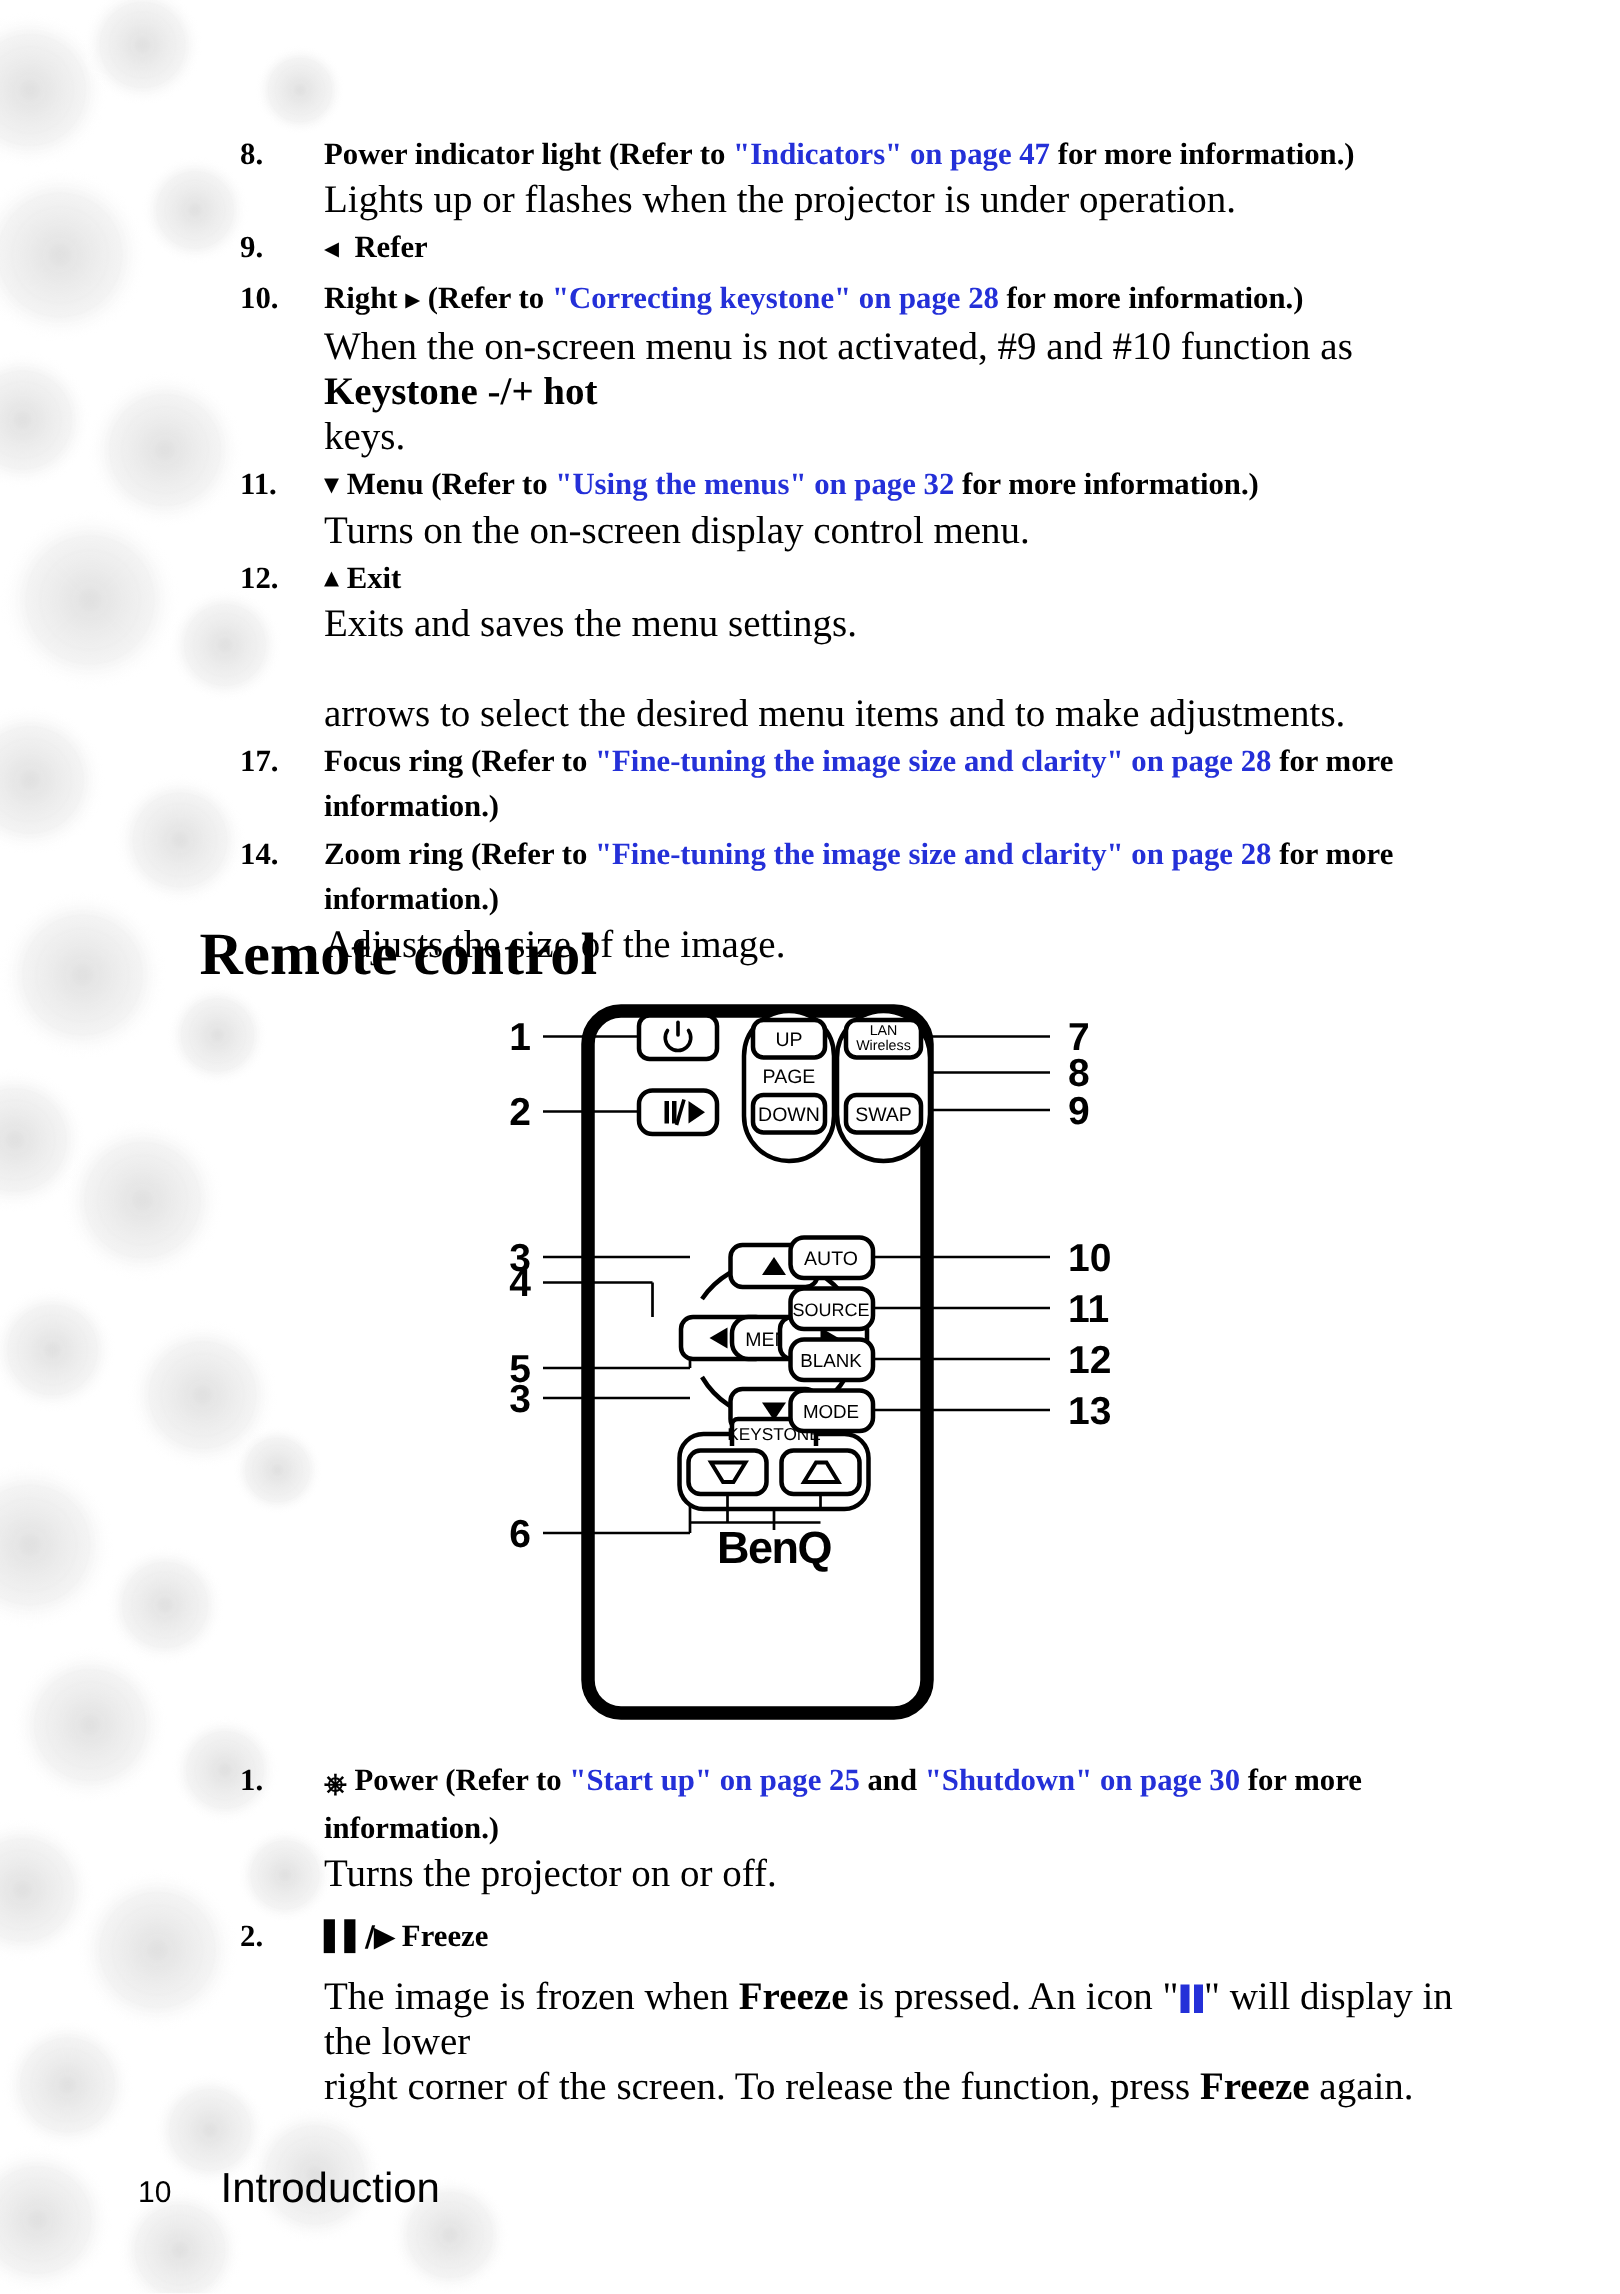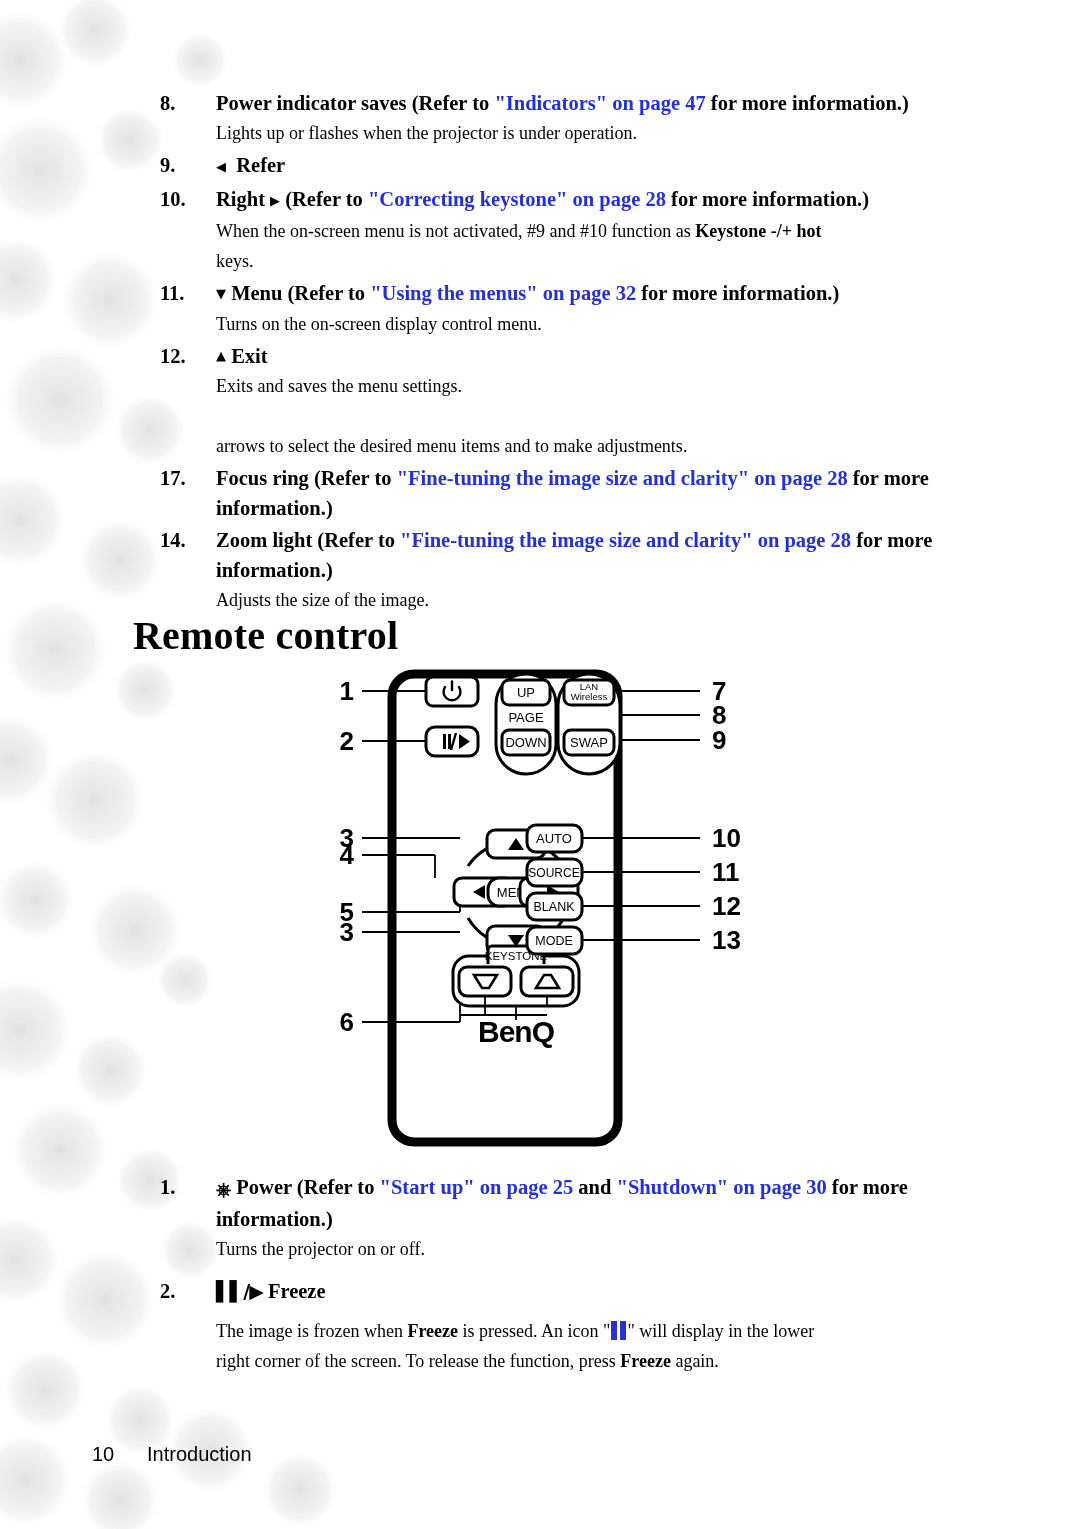--- a/index.html
+++ b/index.html
@@ -53,21 +53,21 @@
     text-align: left;
   }
   .headline {
     flex: 1;
     font-size: 20.5px;
     font-weight: bold;
     line-height: 30px;
   }
   .sub {
     margin-left: 56px;
-    font-size: 18px;
+    font-size: 26px;
     line-height: 30px;
     font-weight: normal;
   }
   .lnk { color: #2430d8; font-weight: bold; }
   .nb { font-weight: normal; }
   .bold { font-weight: bold; }
 
   .gly {
     font-family: "DejaVu Sans", sans-serif;
     font-size: 13px;
@@ -133,21 +133,21 @@
     top: 1443px;
     font-family: "Liberation Sans", sans-serif;
     display: flex;
     align-items: baseline;
   }
   #footer .pg {
     font-size: 20px;
     width: 55px;
     display: inline-block;
   }
-  #footer .lbl { font-size: 20px; }
+  #footer .lbl { font-size: 28px; }
 </style>
 </head>
 <body>
 
 <div id="watermark">
   <svg viewBox="0 0 1080 1529" xmlns="http://www.w3.org/2000/svg">
     <defs>
       <radialGradient id="blob" cx="50%" cy="50%" r="50%">
         <stop offset="0%" stop-color="#d9d9d9" stop-opacity="0.85"></stop>
         <stop offset="70%" stop-color="#e6e6e6" stop-opacity="0.5"></stop>
@@ -199,21 +199,21 @@
   </svg>
 </div>
 
 <div id="page">
 
   <div class="num-list">
 
     <div class="item">
       <div class="item-row">
         <span class="marker">8.</span>
-        <span class="headline"><span>Power indicator saves (Refer to </span><span class="lnk">"Indicators" on page 47</span><span> for more information.)</span></span>
+        <span class="headline"><span>Power indicator light (Refer to </span><span class="lnk">"Indicators" on page 47</span><span> for more information.)</span></span>
       </div>
       <div class="sub">Lights up or flashes when the projector is under operation.</div>
     </div>
 
     <div class="item">
       <div class="item-row">
         <span class="marker">9.</span>
         <span class="headline"><span class="gly">◀</span>&nbsp; <span>Refer</span></span>
       </div>
     </div>
@@ -246,21 +246,21 @@
     <div class="item">
       <div class="item-row">
         <span class="marker">17.</span>
         <span class="headline"><span>Focus ring (Refer to </span><span class="lnk">"Fine-tuning the image size and clarity" on page 28</span><span> for more</span><br><span>information.)</span></span>
       </div>
     </div>
 
     <div class="item">
       <div class="item-row">
         <span class="marker">14.</span>
-        <span class="headline"><span>Zoom light (Refer to </span><span class="lnk">"Fine-tuning the image size and clarity" on page 28</span><span> for more</span><br><span>information.)</span></span>
+        <span class="headline"><span>Zoom ring (Refer to </span><span class="lnk">"Fine-tuning the image size and clarity" on page 28</span><span> for more</span><br><span>information.)</span></span>
       </div>
       <div class="sub">Adjusts the size of the image.</div>
     </div>
 
   </div>
 
   <div id="section-heading">Remote control</div>
 
   <div id="remote-figure">
     <svg width="470" height="500" viewBox="0 0 470 500" xmlns="http://www.w3.org/2000/svg" font-family="Liberation Sans, sans-serif">

